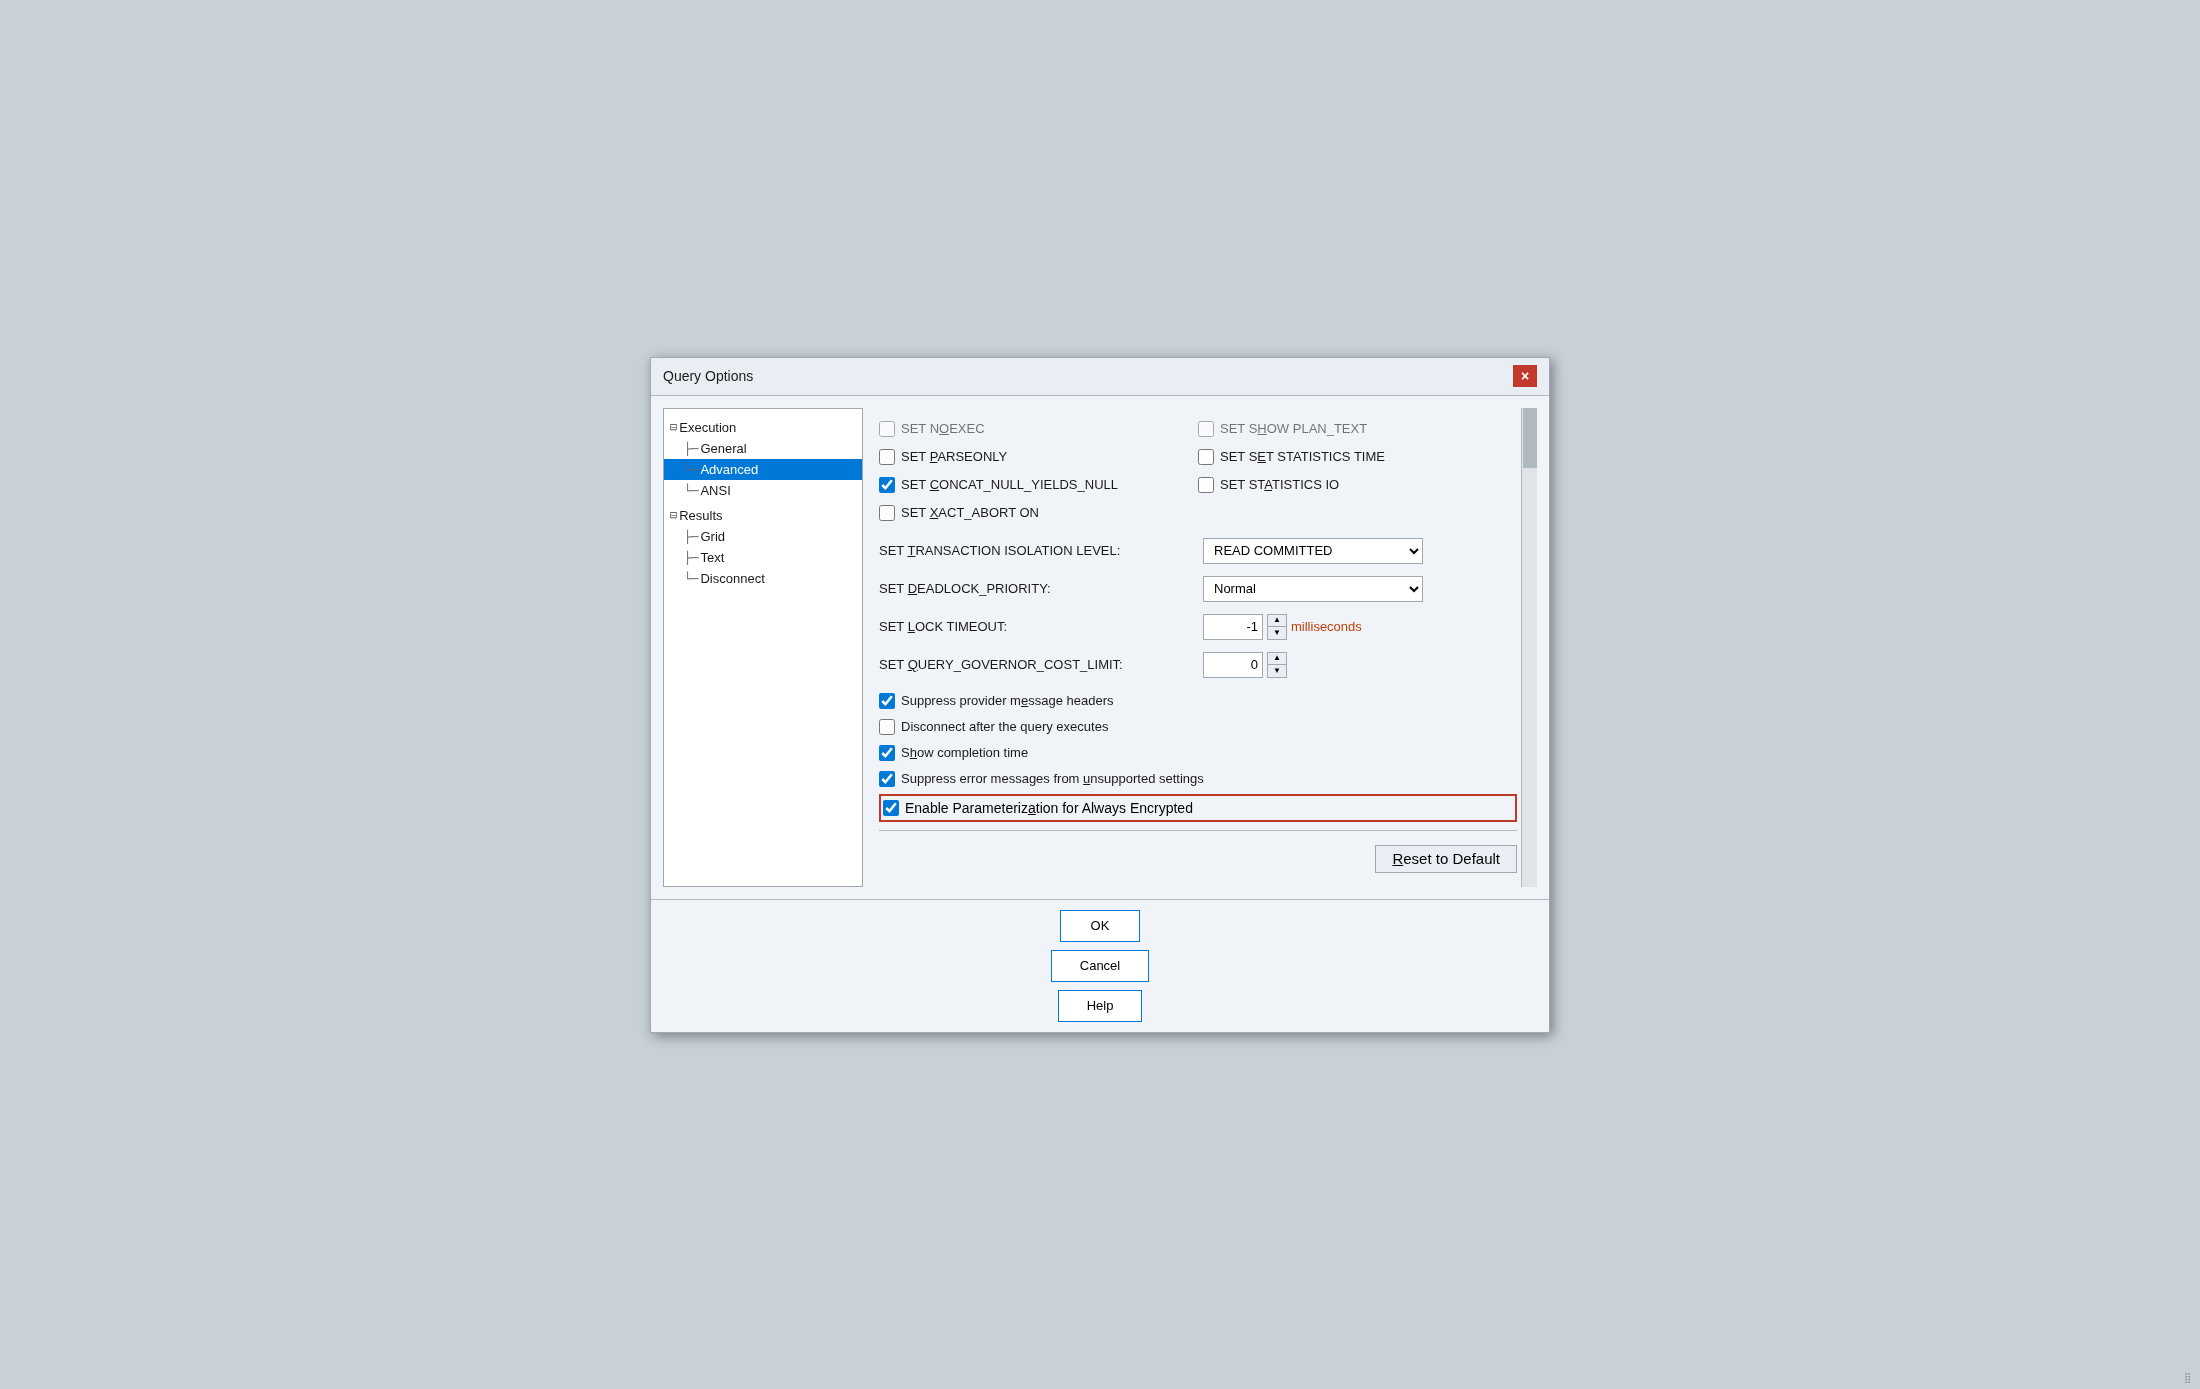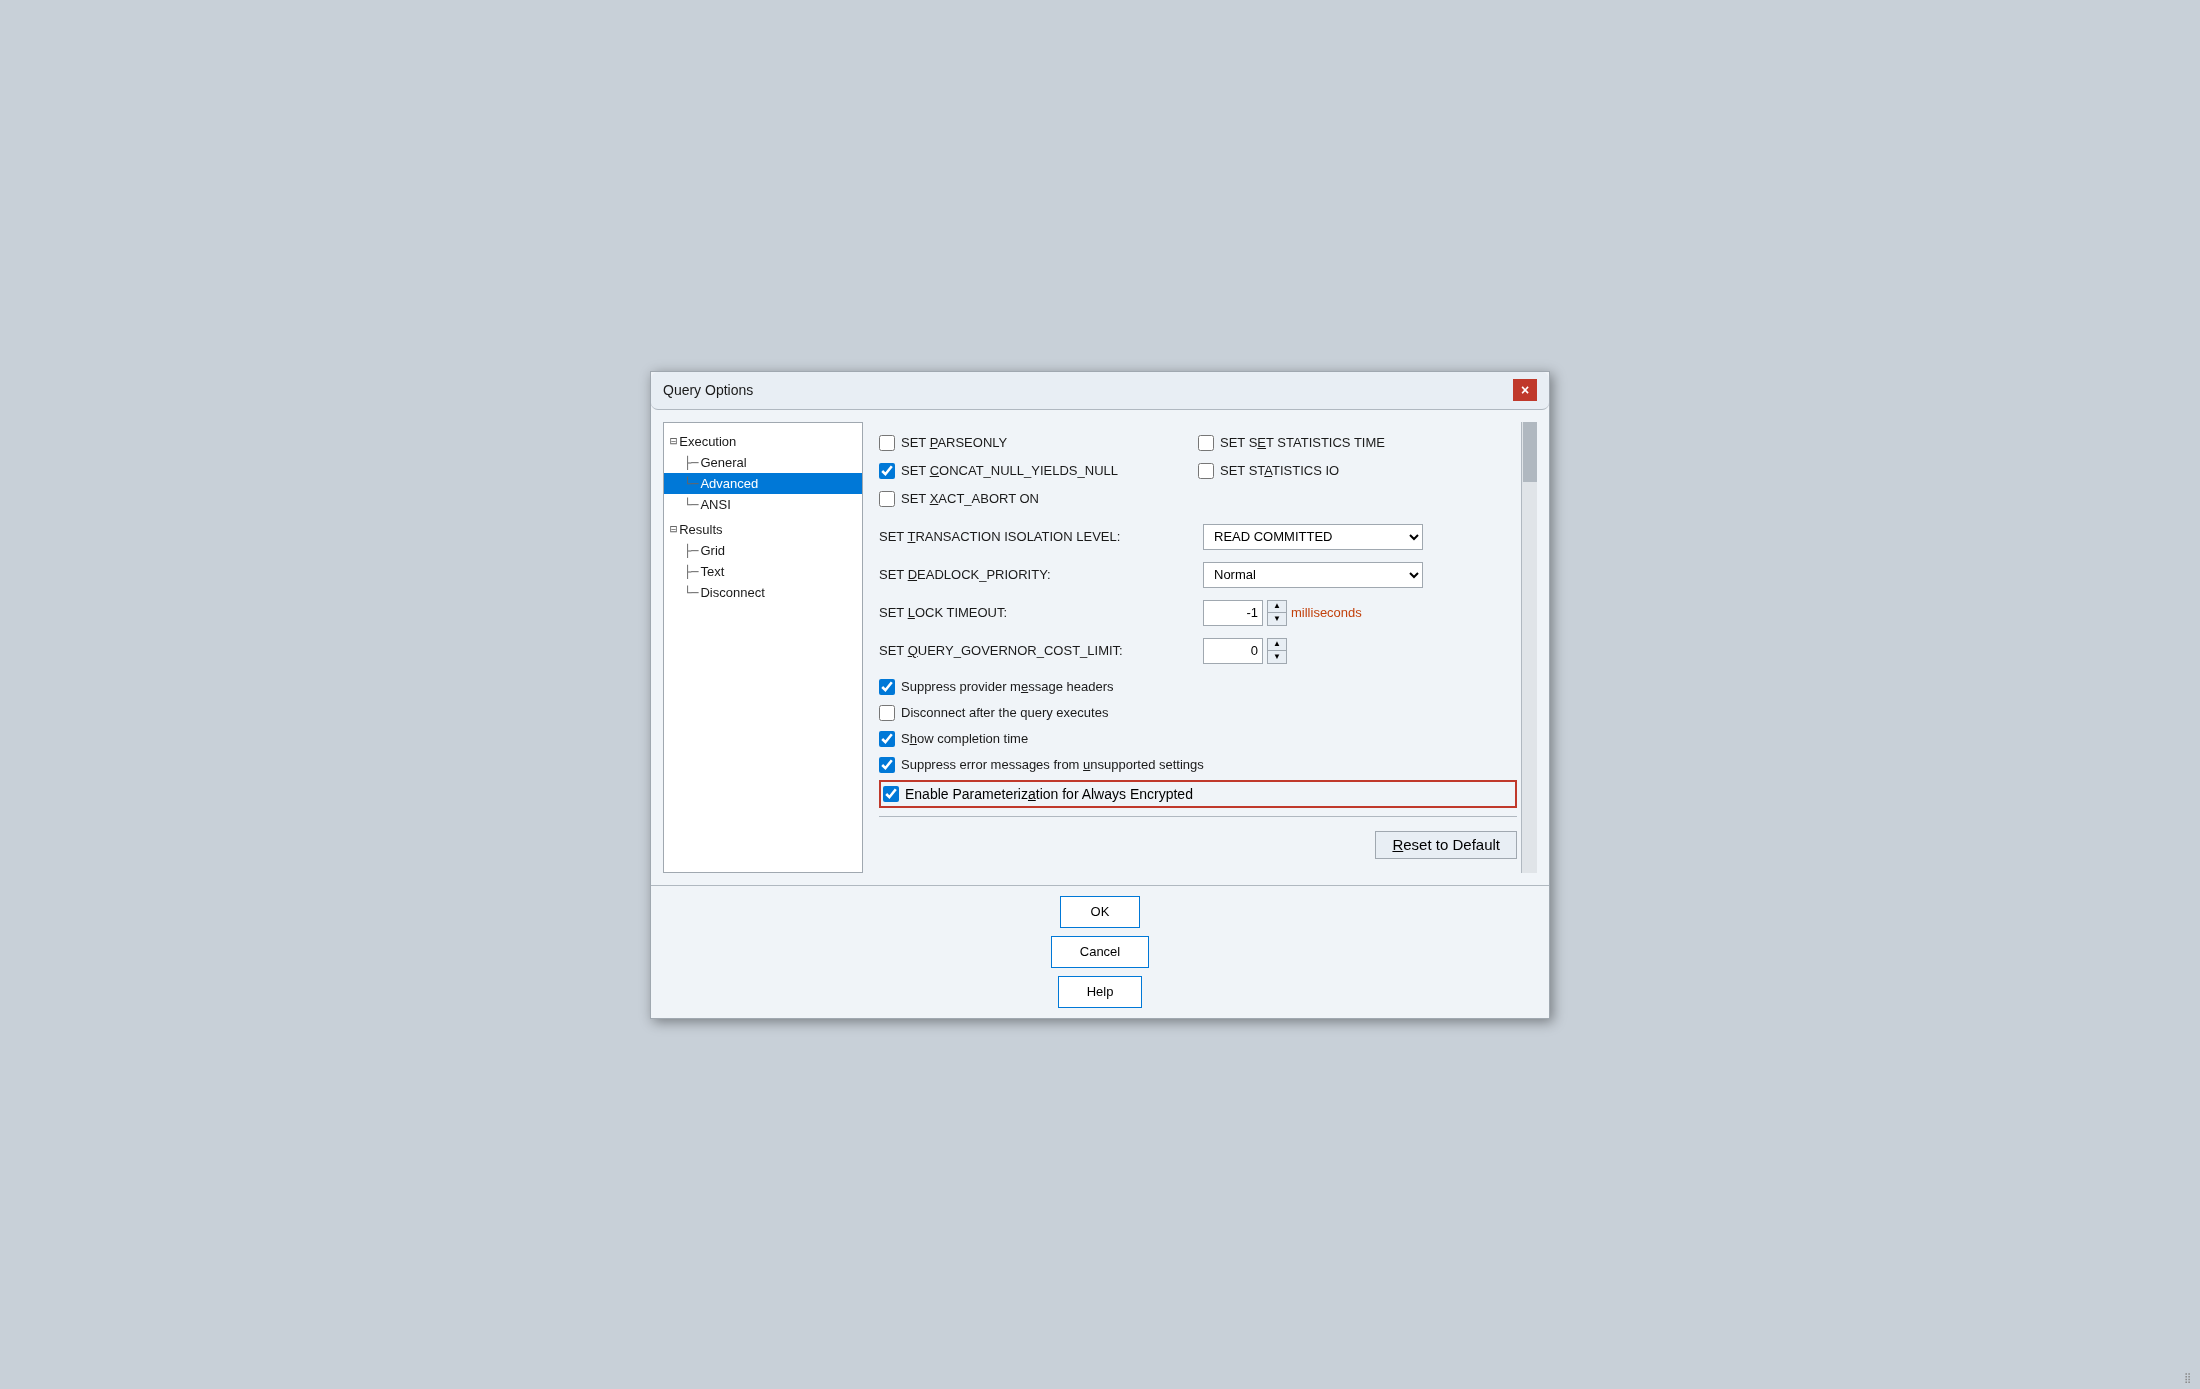--- a/index.html
+++ b/index.html
@@ -25,21 +25,20 @@
     }
 
     .title-bar {
       background: #e8eef4;
       border-bottom: 1px solid #b0b8c0;
       display: flex;
       justify-content: space-between;
       align-items: center;
       padding: 8px 12px;
       height: 38px;
-      border-radius: 7px;
     }
 
     .title-text {
       font-size: 14px;
       font-weight: 400;
       color: #1a1a1a;
     }
 
     .close-btn {
       background: #c0392b;
@@ -350,20 +349,30 @@
         <span style="margin-left:14px">
           <span class="tree-connector">└─</span>
         </span>
         <span> Disconnect</span>
       </div>
     </div>
 
     <div class="right-panel">
       <div class="settings-content">
 
+        <div style="display:flex; gap:0; margin-bottom:2px;">
+          <div class="checkbox-row" style="flex:1; opacity:0.6;">
+            <input type="checkbox" style="">
+            <span>SET N<span class="underline">O</span>EXEC</span>
+          </div>
+          <div class="checkbox-row" style="flex:1; opacity:0.6;">
+            <input type="checkbox" style="">
+            <span>SET S<span class="underline">H</span>OW PLAN_TEXT</span>
+          </div>
+        </div>
 
         <div style="display:flex; gap:0; margin-bottom:2px;">
           <div class="checkbox-row" style="flex:1;">
             <input type="checkbox" style="">
             <span>SET <span class="underline">P</span>ARSEONLY</span>
           </div>
           <div class="checkbox-row" style="flex:1;">
             <input type="checkbox" style="">
             <span>SET S<span class="underline">E</span>T STATISTICS TIME</span>
           </div>

